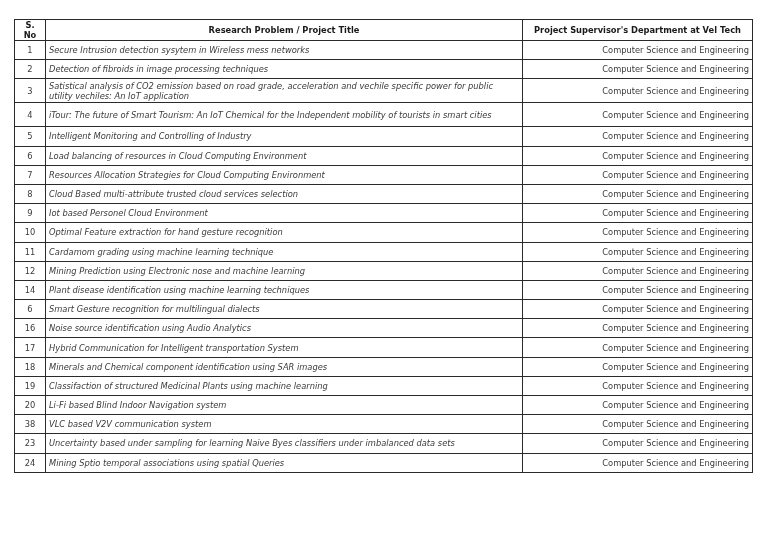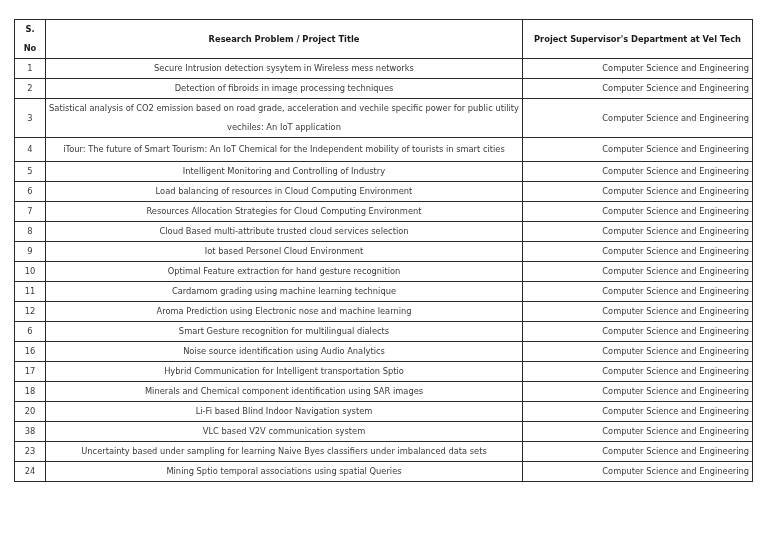--- a/index.html
+++ b/index.html
@@ -1,31 +1,31 @@
 <!DOCTYPE html>
 <html><head>
 <meta charset="utf-8">
 <style>
   html, body { margin: 0; padding: 0; background: #ffffff; }
   body { width: 768px; height: 549px; position: relative; overflow: hidden;
          font-family: "DejaVu Sans", "Liberation Sans", sans-serif; color: #3a3a3a; }
   table.projects {
     position: absolute; left: 14px; top: 19px; width: 738px;
     border-collapse: collapse; table-layout: fixed;
-    font-size: 8.3px; line-height: 19px;
+    font-size: 8.3px; line-height: 10px;
   }
   table.projects td, table.projects th {
     border: 1.3px solid #2a2a2a; padding: 0 3px; vertical-align: middle;
   }
   table.projects th { font-weight: bold; color: #1a1a1a; height: 18px; text-align: center; font-size: 8.3px; }
   col.c-sno { width: 31px; }
   col.c-title { width: 477px; }
   col.c-dept { width: 230px; }
   td.sno { text-align: center; }
-  td.title { text-align: center; padding-left: 2px; }
+  td.title { text-align: left; padding-left: 2px; font-style: italic; }
   td.dept { text-align: right; }
   tr.row td { height: 18.2px; }
   tr.row.tall td { height: 23px; }
 </style>
 </head>
 <body>
 
 <table class="projects">
   <colgroup>
     <col class="c-sno">
@@ -90,41 +90,51 @@
         <td class="title">Optimal Feature extraction for hand gesture recognition</td>
         <td class="dept">Computer Science and Engineering</td>
       </tr>
       <tr class="row">
         <td class="sno">11</td>
         <td class="title">Cardamom grading using machine learning technique</td>
         <td class="dept">Computer Science and Engineering</td>
       </tr>
       <tr class="row">
         <td class="sno">12</td>
-        <td class="title">Aroma Prediction using Electronic nose and machine learning</td>
+        <td class="title">Mining Prediction using Electronic nose and machine learning</td>
+        <td class="dept">Computer Science and Engineering</td>
+      </tr>
+      <tr class="row">
+        <td class="sno">14</td>
+        <td class="title">Plant disease identification using machine learning techniques</td>
         <td class="dept">Computer Science and Engineering</td>
       </tr>
       <tr class="row">
         <td class="sno">6</td>
         <td class="title">Smart Gesture recognition for multilingual dialects</td>
         <td class="dept">Computer Science and Engineering</td>
       </tr>
       <tr class="row">
         <td class="sno">16</td>
         <td class="title">Noise source identification using Audio Analytics</td>
         <td class="dept">Computer Science and Engineering</td>
       </tr>
       <tr class="row">
         <td class="sno">17</td>
-        <td class="title">Hybrid Communication for Intelligent transportation Sptio</td>
+        <td class="title">Hybrid Communication for Intelligent transportation System</td>
         <td class="dept">Computer Science and Engineering</td>
       </tr>
       <tr class="row">
         <td class="sno">18</td>
         <td class="title">Minerals and Chemical component identification using SAR images</td>
+        <td class="dept">Computer Science and Engineering</td>
+      </tr>
+      <tr class="row">
+        <td class="sno">19</td>
+        <td class="title">Classifaction of structured Medicinal Plants using machine learning</td>
         <td class="dept">Computer Science and Engineering</td>
       </tr>
       <tr class="row">
         <td class="sno">20</td>
         <td class="title">Li-Fi based Blind Indoor Navigation system</td>
         <td class="dept">Computer Science and Engineering</td>
       </tr>
       <tr class="row">
         <td class="sno">38</td>
         <td class="title">VLC based V2V communication system</td>

